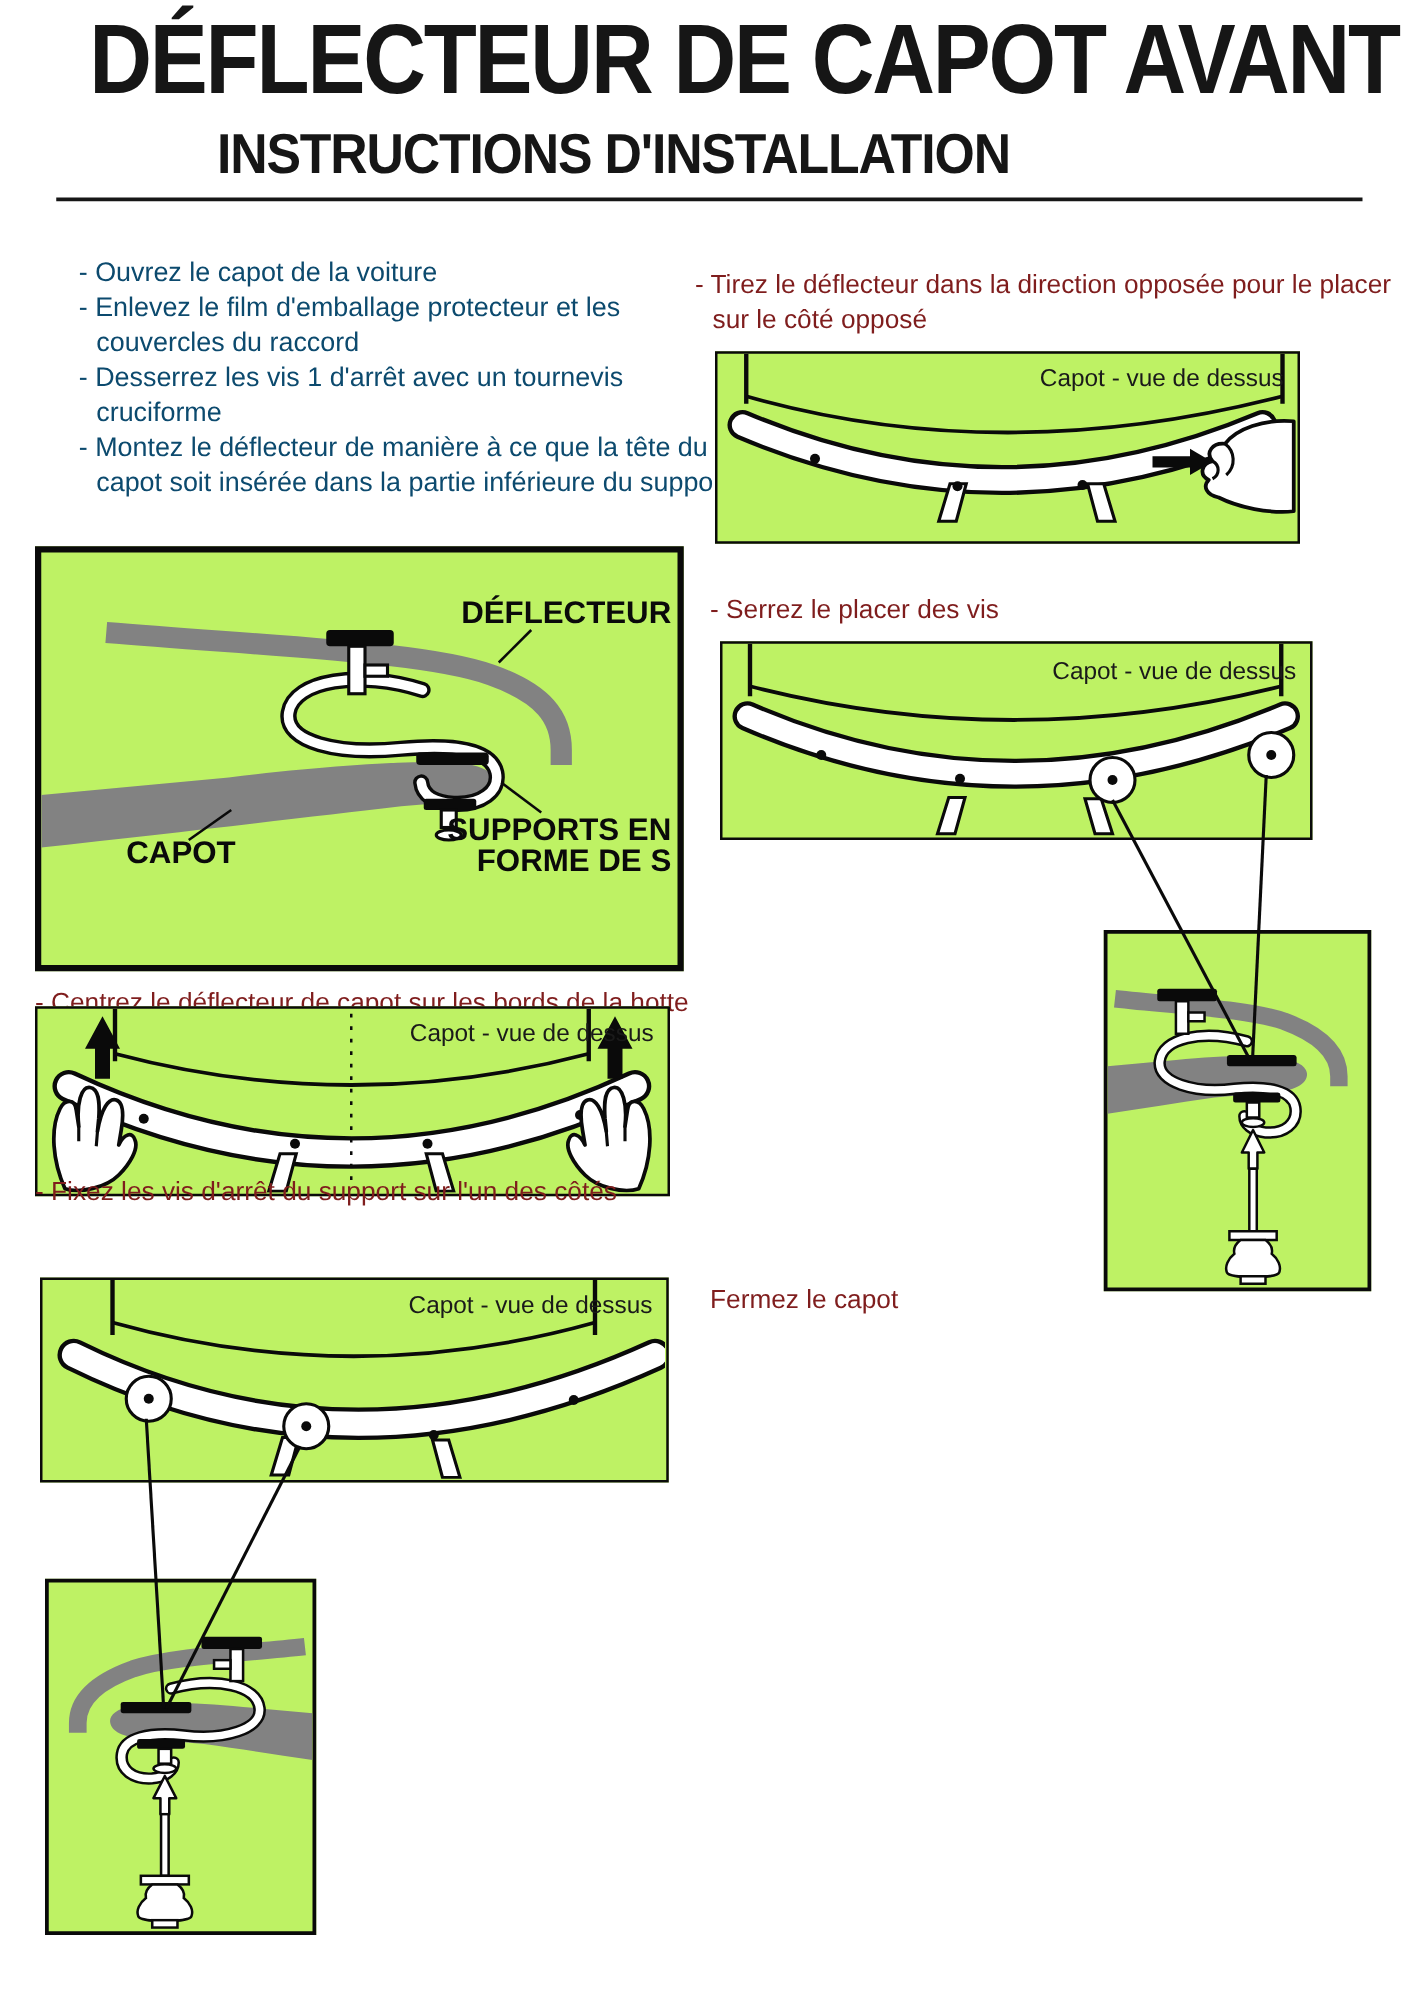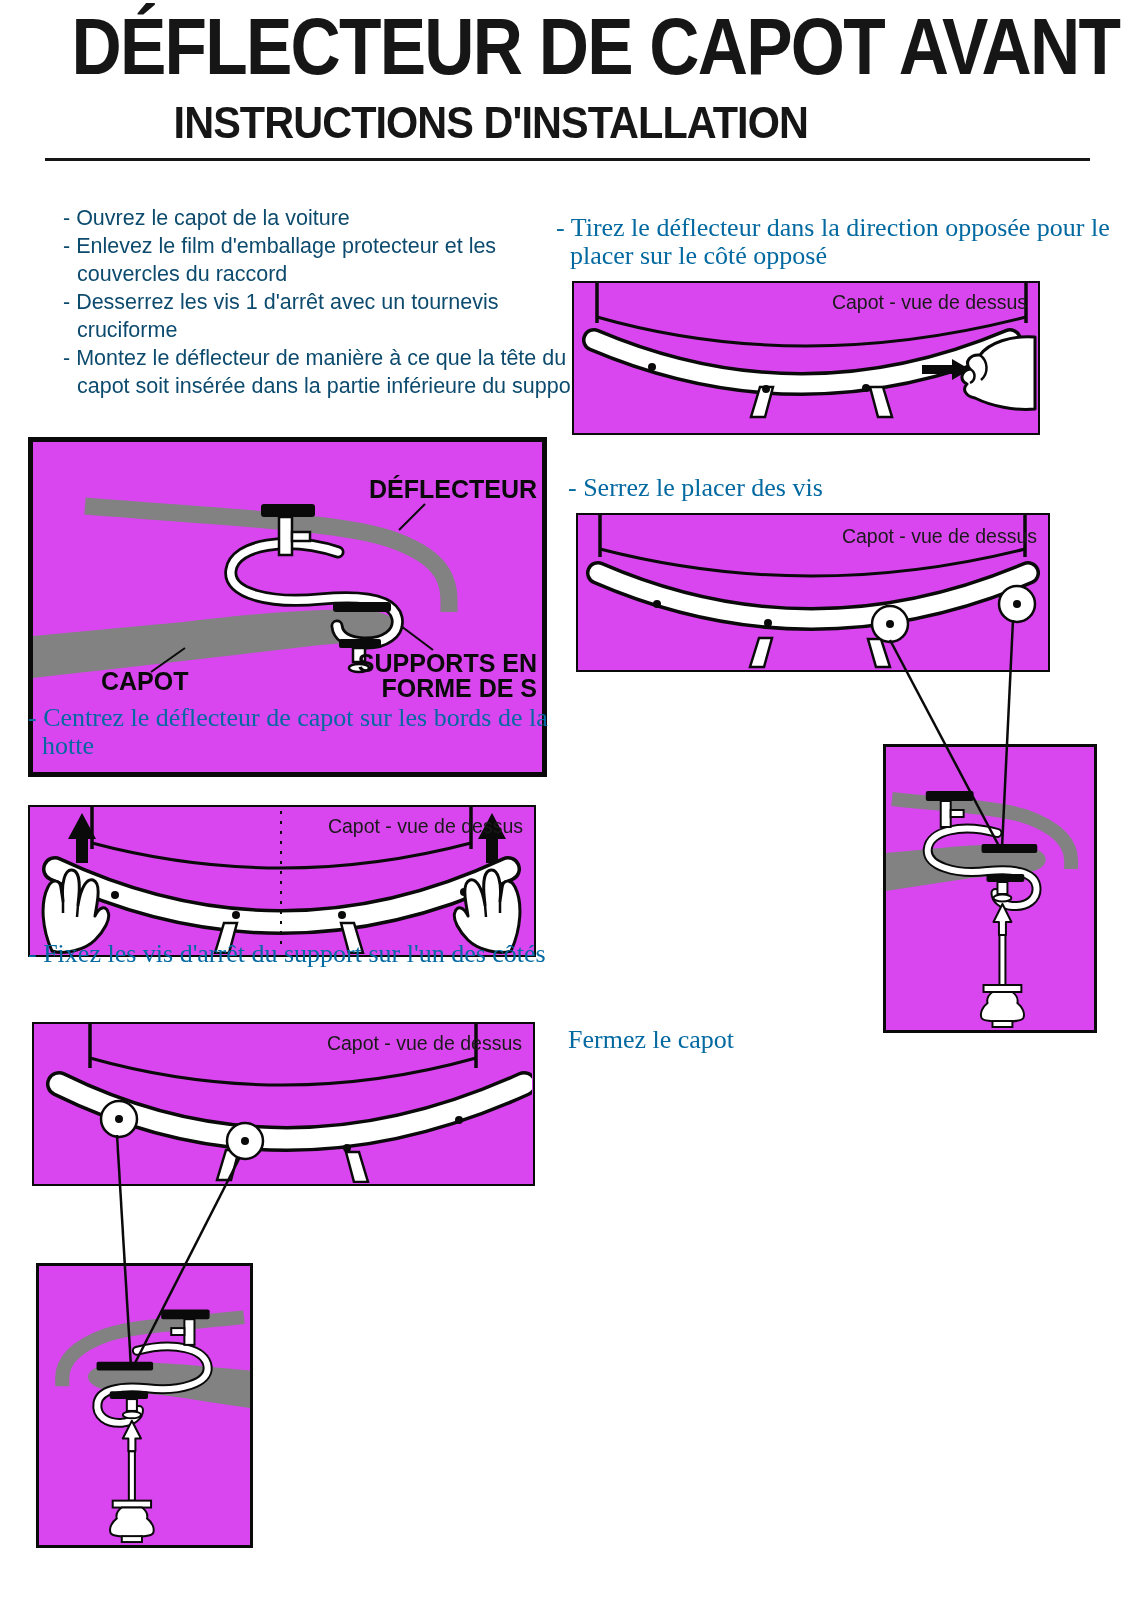--- a/index.html
+++ b/index.html
@@ -7,23 +7,23 @@
         font-family:"Liberation Sans",sans-serif;color:#161616;padding-left:16px;}
   .title-wrap{position:absolute;top:6px;left:0;width:1131px;text-align:center;}
   .title{display:inline-block;font-size:79px;font-weight:bold;letter-spacing:-2px;line-height:1.05;
          transform:scaleX(0.88);transform-origin:center;white-space:nowrap;color:#161616;}
   .subtitle-wrap{position:absolute;top:97px;left:0;width:981px;text-align:center;}
   .subtitle{display:inline-block;font-size:45px;font-weight:bold;letter-spacing:-1px;
             transform:scaleX(0.92);transform-origin:center;white-space:nowrap;color:#161616;}
   .divider{position:absolute;top:158px;left:45px;width:1045px;height:3px;background:#161616;}
   .steps{position:absolute;left:28px;top:204px;width:528px;font-size:21.5px;line-height:28px;color:#0c4a6e;margin-left:35px;}
   .steps .item{padding-left:14px;text-indent:-14px;}
-  .txt{position:absolute;font-size:26px;line-height:28px;color:#0369a1;font-family:Liberation Serif, serif;}
+  .txt{position:absolute;font-size:21px;line-height:28px;color:#7f1d1d;}
   .txt.hang{padding-left:14px;text-indent:-14px;}
-  .dbox{position:absolute;background:#d946ef;box-sizing:border-box;}
+  .dbox{position:absolute;background:#bef264;box-sizing:border-box;}
   .b5{border:5px solid #0a0a0a;}
   .b3{border:3px solid #0a0a0a;}
   .b2{border:2.5px solid #0a0a0a;}
   svg{display:block;}
   .svg-label{font-family:"Liberation Sans",sans-serif;font-size:19.5px;fill:#1a1a1a;}
   .svg-label-bold{font-family:"Liberation Sans",sans-serif;font-size:25px;font-weight:bold;fill:#0a0a0a;}
   .overlay{position:absolute;left:0;top:0;z-index:6;pointer-events:none;}
 </style>
 </head>
 <body>
@@ -71,21 +71,21 @@
       <path d="M118,230 L152,206" stroke="#0a0a0a" stroke-width="2"></path>
       <path d="M400,208 L368,184" stroke="#0a0a0a" stroke-width="2"></path>
 
       <text x="504" y="56" text-anchor="end" class="svg-label-bold">DÉFLECTEUR</text>
       <text x="68" y="248" class="svg-label-bold">CAPOT</text>
       <text x="504" y="230" text-anchor="end" class="svg-label-bold">SUPPORTS EN</text>
       <text x="504" y="255" text-anchor="end" class="svg-label-bold">FORME DE S</text>
     </svg>
   </div>
 
-  <div class="txt hang" style="left:28px;top:704px;width:532px;">- Centrez le déflecteur de capot sur les bords de la hotte</div>
+  <div class="txt hang" style="left:28px;top:789px;width:532px;">- Centrez le déflecteur de capot sur les bords de la hotte</div>
 
   <div class="dbox b2" style="left:28px;top:805px;width:508px;height:152px;">
     <svg width="503" height="147" viewBox="0 0 503 147">
       <path d="M62,0 V42 M441,0 V42" stroke="#0a0a0a" stroke-width="3.5"></path>
       <path d="M62,36 Q251,86 441,36" fill="none" stroke="#0a0a0a" stroke-width="3"></path>
       <path d="M25,62 Q251,168 478,62" fill="none" stroke="#0a0a0a" stroke-width="26" stroke-linecap="round"></path>
       <path d="M25,62 Q251,168 478,62" fill="none" stroke="#ffffff" stroke-width="19" stroke-linecap="round"></path>
       <path d="M251,4 V143" stroke="#0a0a0a" stroke-width="2" stroke-dasharray="3 7"></path>
       <polygon points="194,116 207,116 199,146 185,146" fill="#fff" stroke="#0a0a0a" stroke-width="2.5"></polygon>
       <polygon points="311,116 324,116 333,146 319,146" fill="#fff" stroke="#0a0a0a" stroke-width="2.5"></polygon>

